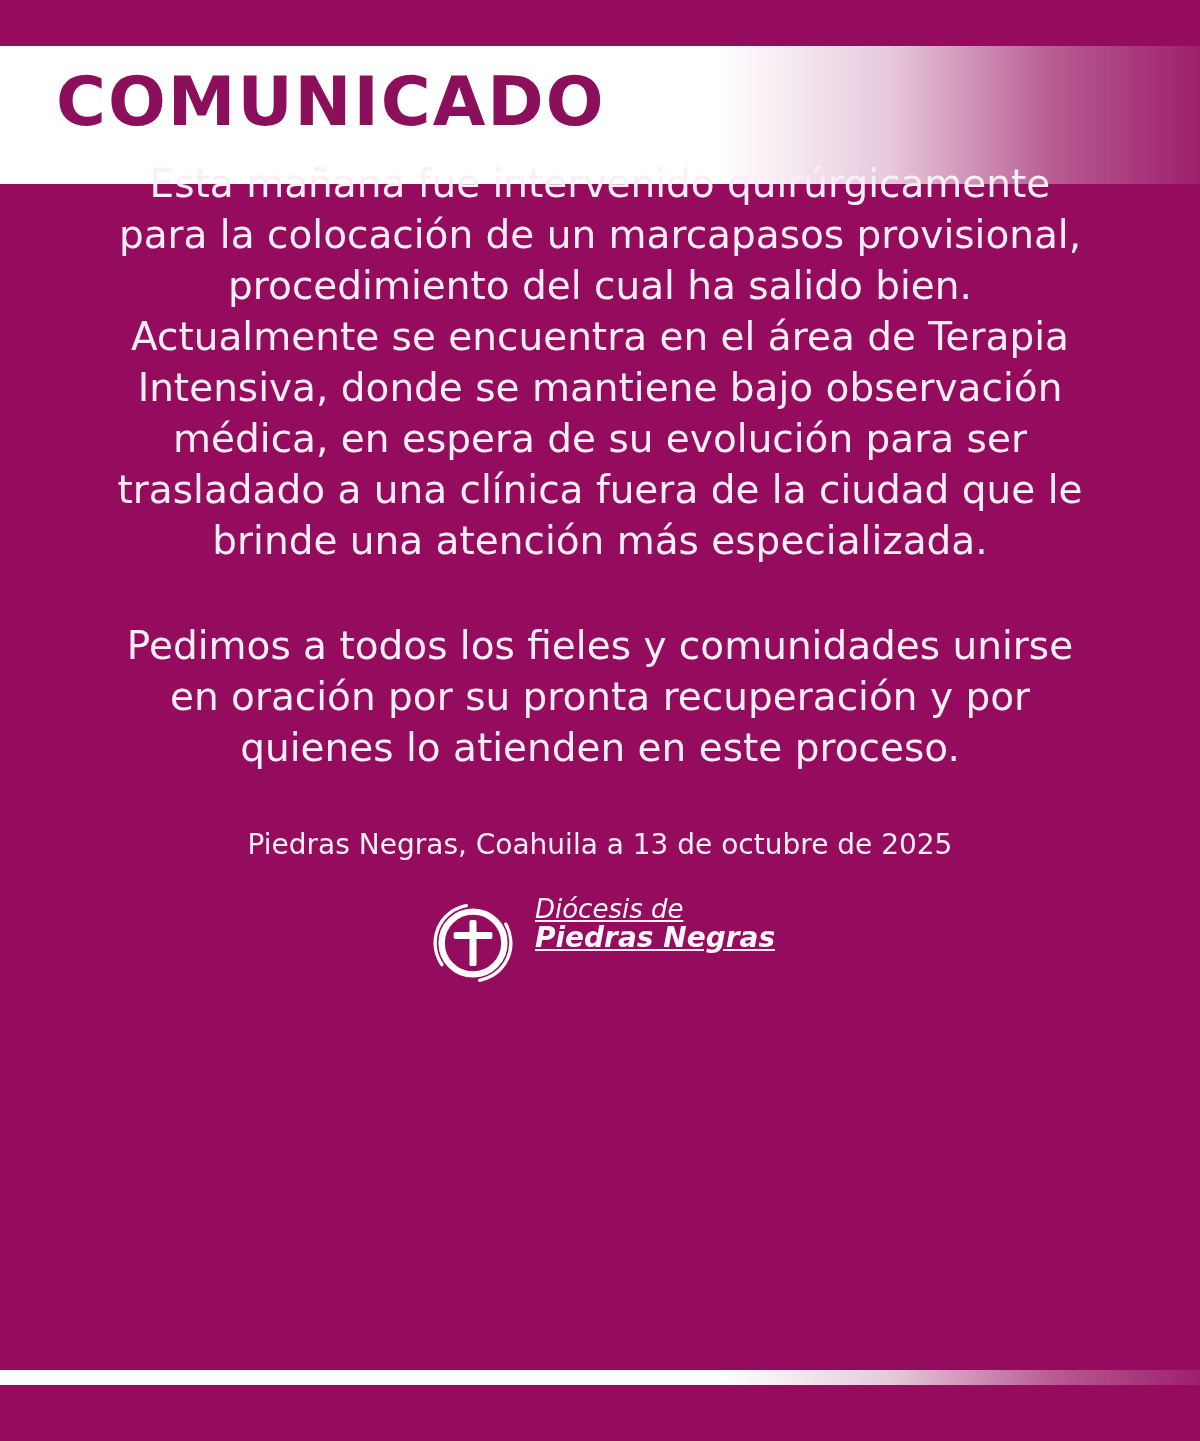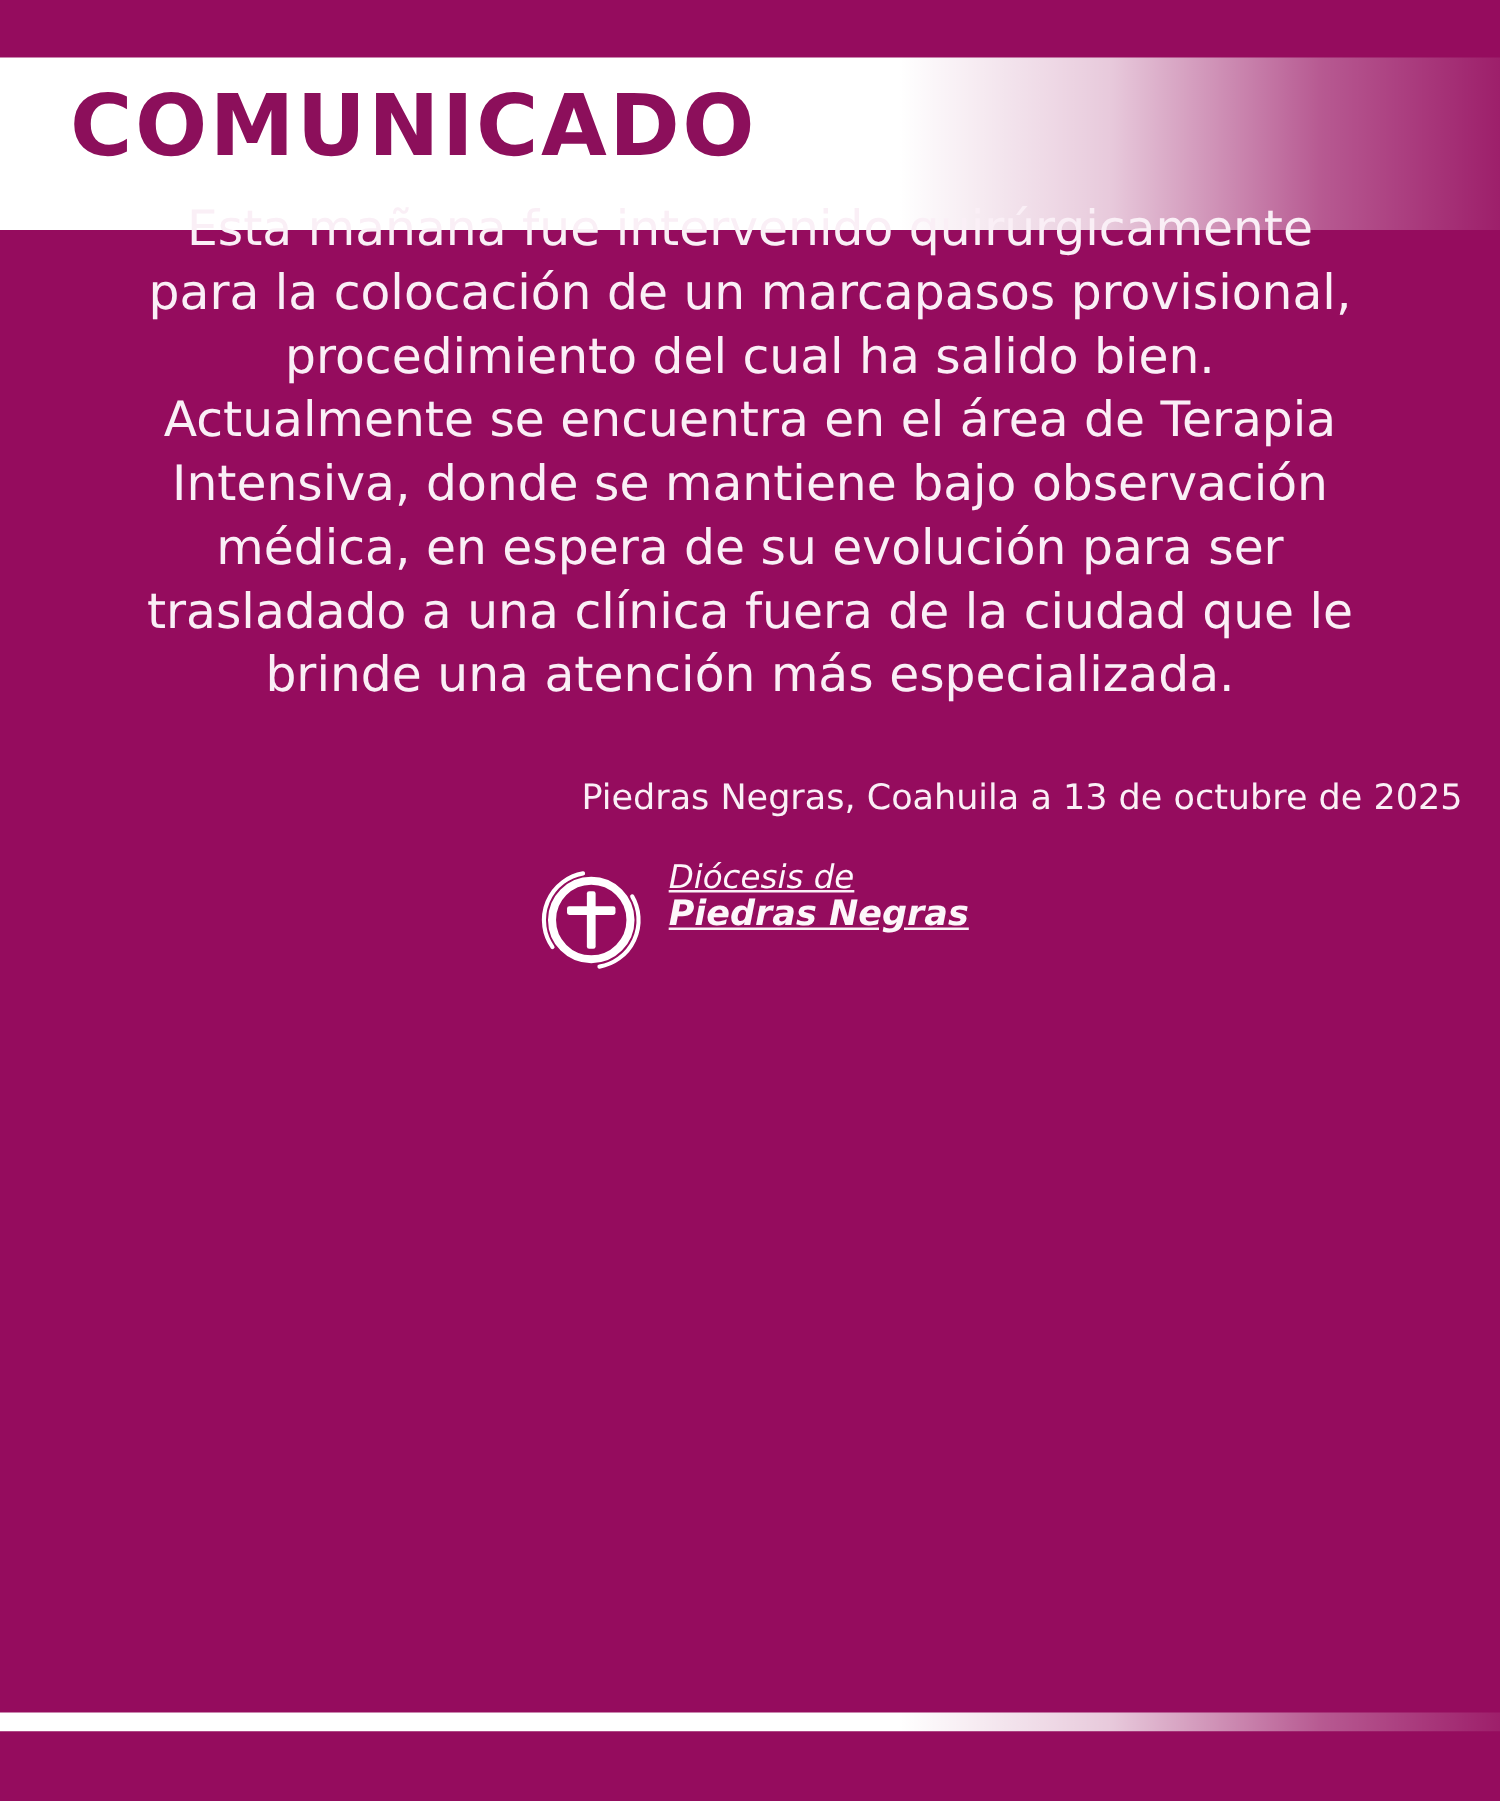--- a/index.html
+++ b/index.html
@@ -56,21 +56,20 @@
     white-space: pre-line; 
   }
   .para.first { margin-top: 55px; }
   .bold-inline { font-weight: 700; color: #FFFFFF; }
   .dateline {
     margin: 0 30px;
     font-size: 28px;
     line-height: 36px;
     font-weight: 400;
     color: #FAEFF6;
-    text-align: right;
   }
   
   .footer {
     margin-top: 32px;
     display: flex;
     justify-content: center;
     align-items: flex-start;
     gap: 14px;
     text-decoration: underline;
   }
@@ -111,20 +110,23 @@
 
     <p class="para">Esta mañana fue intervenido quirúrgicamente
 para la colocación de un marcapasos provisional,
 procedimiento del cual ha salido bien.
 Actualmente se encuentra en el área de Terapia
 Intensiva, donde se mantiene bajo observación
 médica, en espera de su evolución para ser
 trasladado a una clínica fuera de la ciudad que le
 brinde una atención más especializada.</p>
 
+    <p class="para">Pedimos a todos los fieles y comunidades unirse
+en oración por su pronta recuperación y por
+quienes lo atienden en este proceso.</p>
 
     <p class="dateline">Piedras Negras, Coahuila a 13 de octubre de 2025</p>
 
     <div class="footer">
       <svg class="logo-mark" viewBox="0 0 104 104" aria-hidden="true">
 
         <circle cx="52" cy="52" r="34" fill="none" stroke="#FFFFFF" stroke-width="7"></circle>
 
         <path d="M 44.9 11.6 A 41 41 0 0 0 18.4 75.5" fill="none" stroke="#FFFFFF" stroke-width="3.6" stroke-linecap="round"></path>
         <path d="M 59.1 92.4 A 41 41 0 0 0 87.5 31.5" fill="none" stroke="#FFFFFF" stroke-width="3.6" stroke-linecap="round"></path>

